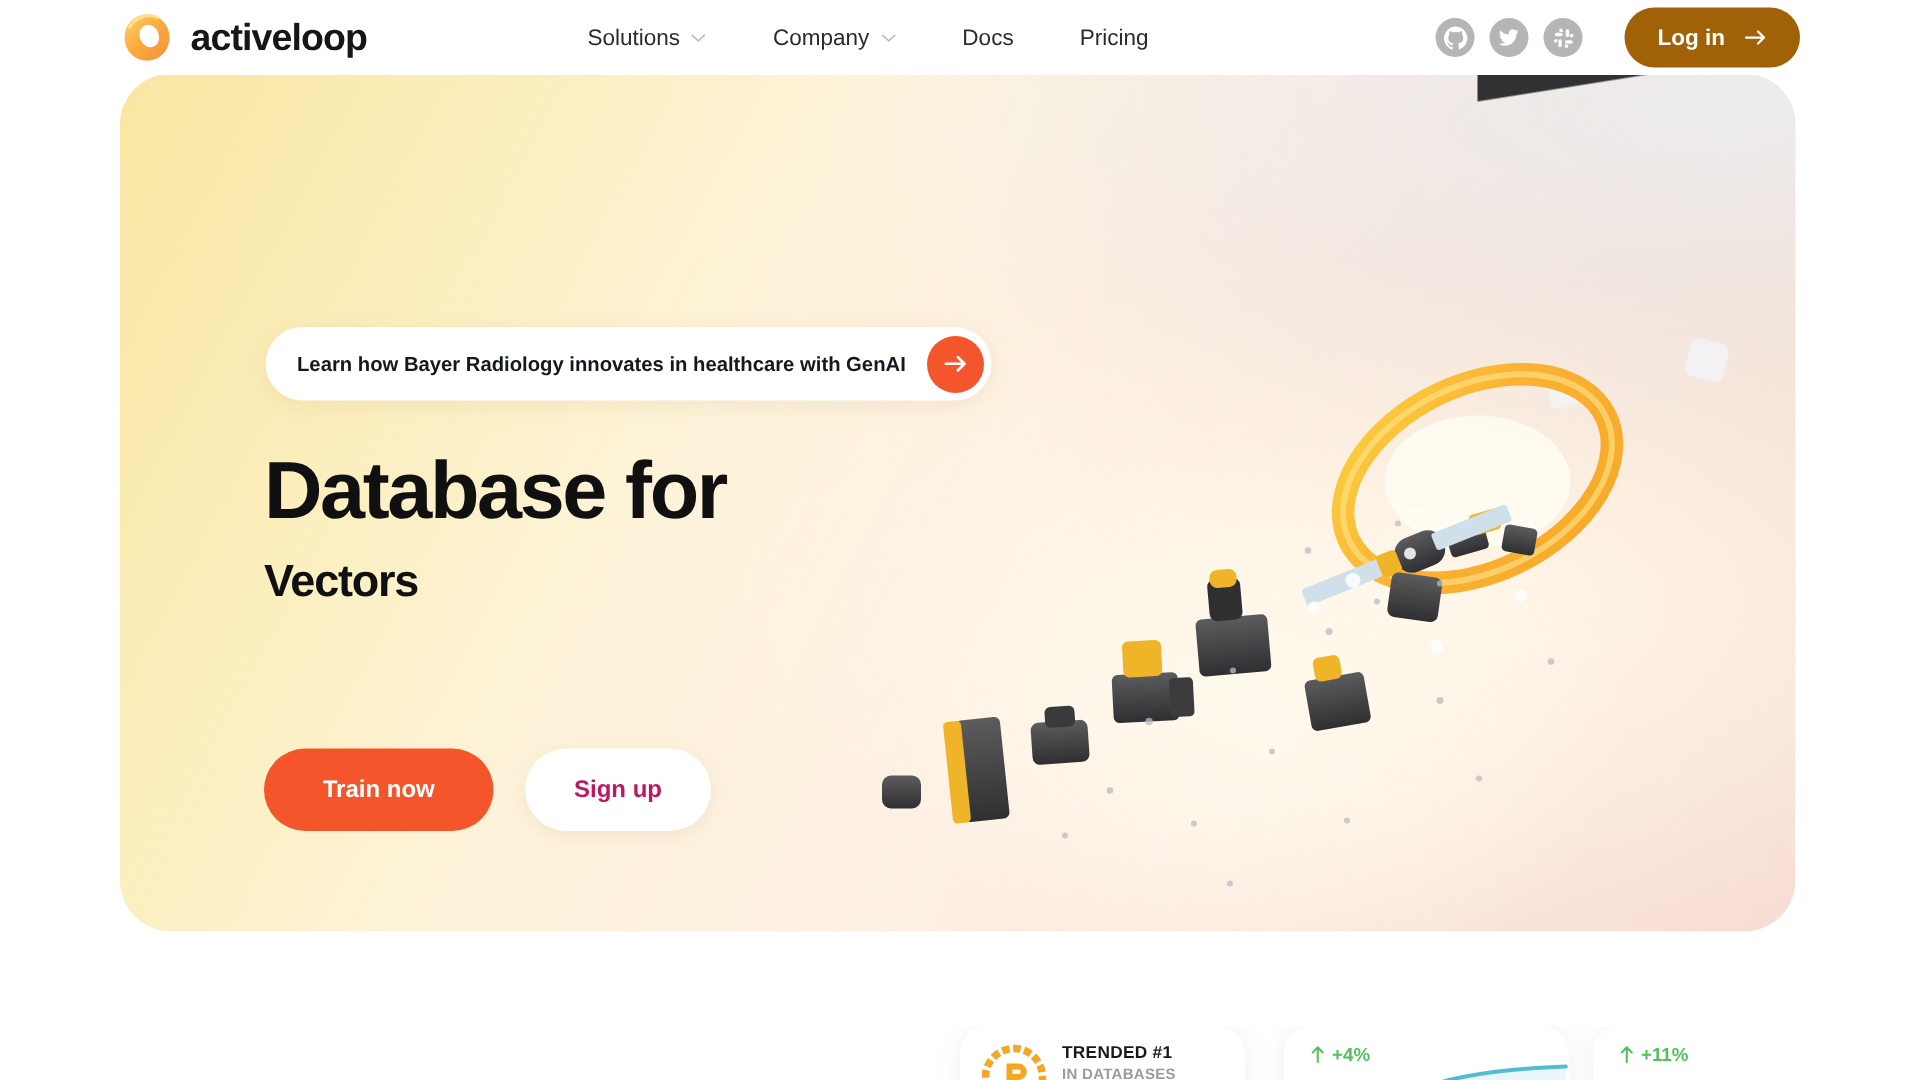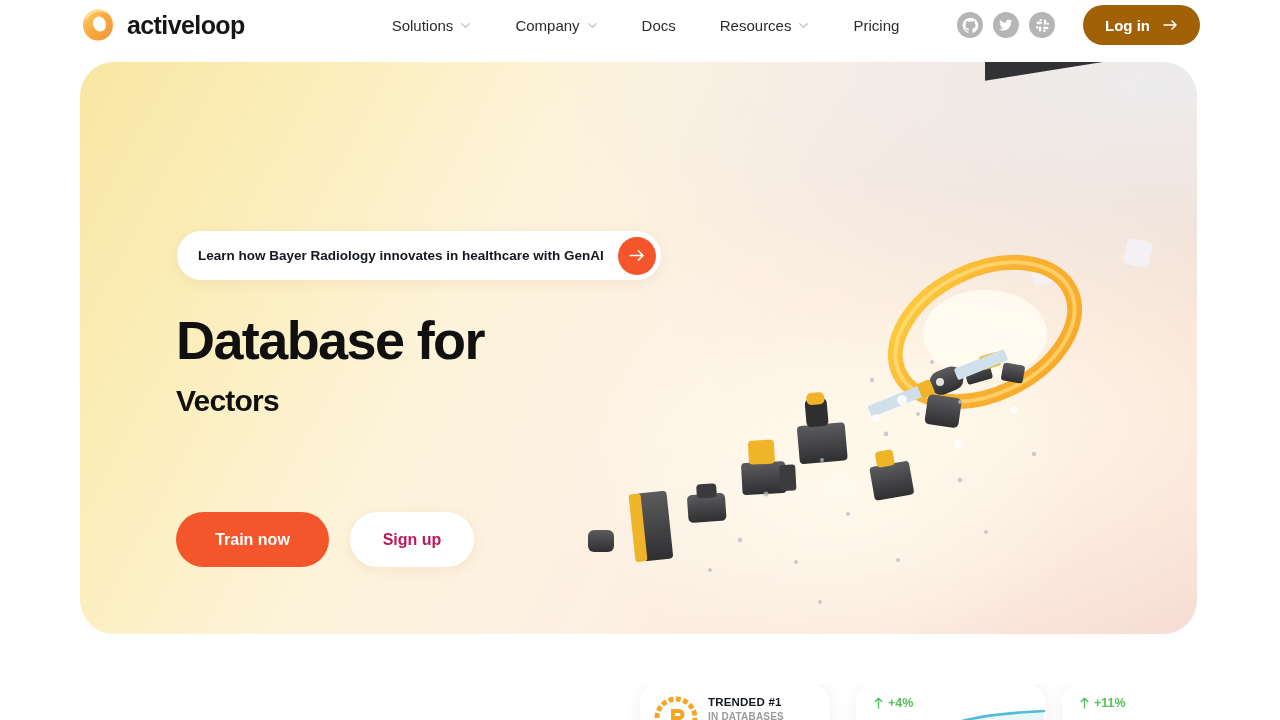--- a/index.html
+++ b/index.html
@@ -50,21 +50,21 @@
     background: #a16207; color: #ffffff;
     border: none; border-radius: 22px;
     height: 40px; padding: 0 22px;
     font-family: "Liberation Sans", sans-serif;
     font-size: 15px; font-weight: bold;
     cursor: pointer;
   }
 
   
   .hero {
-    position: absolute; left: 80px; top: 62px;
+    position: absolute; left: 80px; top: 49px;
     width: 1117px; height: 572px;
     border-radius: 34px;
     overflow: hidden;
     background:
       radial-gradient(ellipse 120% 95% at 96% 4%,  rgba(236,236,238,0.95) 0%, rgba(240,226,214,0.0) 46%),
       radial-gradient(ellipse 75% 70% at 78% 62%,  rgba(255,247,233,0.96) 0%, rgba(255,247,233,0) 58%),
       radial-gradient(ellipse 90% 120% at 100% 30%, #f6dfcf 0%, rgba(246,223,207,0) 55%),
       linear-gradient(118deg, #f9e6a3 0%, #fbeeba 17%, #fdf3da 36%, #fdf0e4 56%, #fbe7dc 76%, #f7ddd3 100%);
   }
 
@@ -182,26 +182,20 @@
       </svg>
     </div>
     <div class="nav-item">
       <span>Company</span>
       <svg class="chev" viewBox="0 0 12 8">
         <path d="M1.4 1.8 L6 6 L10.6 1.8" stroke="#bdbdbd" stroke-width="1.25" fill="none" stroke-linecap="round"></path>
       </svg>
     </div>
     <div class="nav-item">
       <span>Docs</span>
-    </div>
-    <div class="nav-item">
-      <span>Resources</span>
-      <svg class="chev" viewBox="0 0 12 8">
-        <path d="M1.4 1.8 L6 6 L10.6 1.8" stroke="#bdbdbd" stroke-width="1.25" fill="none" stroke-linecap="round"></path>
-      </svg>
     </div>
     <div class="nav-item">
       <span>Pricing</span>
     </div>
   </nav>
 
   <div class="header-right">
     <div class="social">
       <svg width="17" height="17" viewBox="0 0 16 16" fill="#ffffff">
         <path d="M8 0.6a7.4 7.4 0 0 0-2.34 14.43c.37.07.5-.16.5-.36v-1.3c-2.06.45-2.5-.99-2.5-.99-.34-.86-.83-1.09-.83-1.09-.68-.46.05-.45.05-.45.75.05 1.14.77 1.14.77.67 1.14 1.75.81 2.18.62.07-.48.26-.81.47-1-1.64-.19-3.37-.82-3.37-3.66 0-.81.29-1.47.76-1.99-.07-.19-.33-.94.07-1.96 0 0 .62-.2 2.03.76a7.1 7.1 0 0 1 3.7 0c1.4-.96 2.02-.76 2.02-.76.4 1.02.15 1.77.07 1.96.48.52.76 1.18.76 1.99 0 2.85-1.73 3.47-3.38 3.65.27.23.5.68.5 1.37v2.03c0 .2.13.43.51.36A7.4 7.4 0 0 0 8 .6z"></path>

